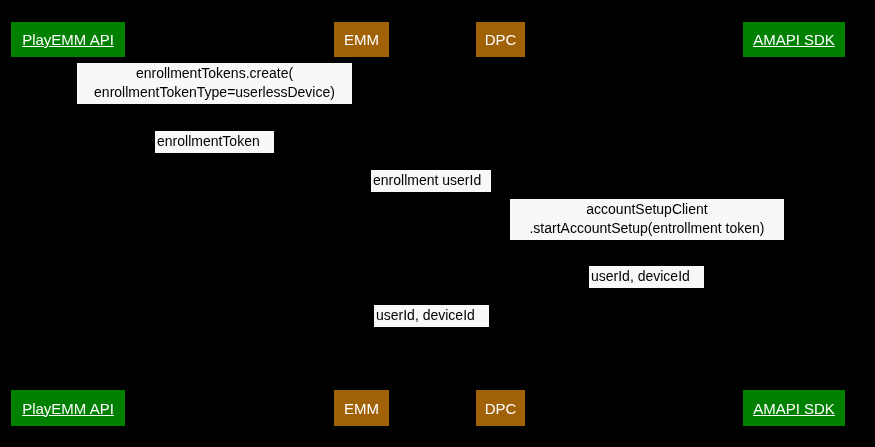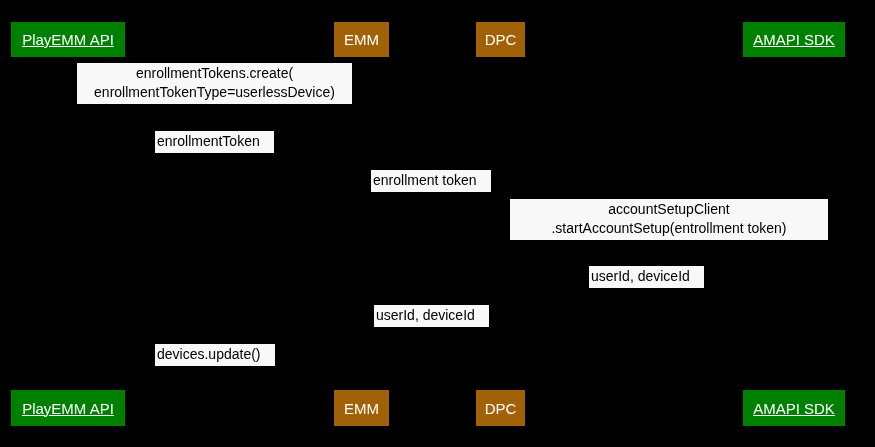--- a/index.html
+++ b/index.html
@@ -69,30 +69,29 @@
   </div>
   <div class="participant green" style="left:743px; top:22px; width:102px; height:35px;">
     <span>AMAPI SDK</span>
   </div>
 
   <div class="msg-label left" style="left:155px; top:131px; width:119px; height:22px;">enrollmentToken</div>
 
   <div class="msg-label" style="left:77px; top:63px; width:275px; height:41px;">enrollmentTokens.create(
 enrollmentTokenType=userlessDevice)</div>
 
-  <div class="msg-label left" style="left:371px; top:170px; width:120px; height:22px;">enrollment token</div>
+  <div class="msg-label left" style="left:371px; top:170px; width:120px; height:22px;">enrollment userId</div>
 
-  <div class="msg-label" style="left:510px; top:199px; width:318px; height:41px;">accountSetupClient
+  <div class="msg-label" style="left:510px; top:199px; width:274px; height:41px;">accountSetupClient
 .startAccountSetup(entrollment token)</div>
 
   <div class="msg-label left" style="left:589px; top:266px; width:115px; height:22px;">userId, deviceId</div>
 
   <div class="msg-label left" style="left:374px; top:305px; width:115px; height:22px;">userId, deviceId</div>
 
-  <div class="msg-label left" style="left:155px; top:344px; width:120px; height:22px;">devices.update()</div>
 
   <div class="participant green" style="left:11px; top:390px; width:114px; height:36px;">
     <span>PlayEMM API</span>
   </div>
   <div class="participant blue" style="left:334px; top:390px; width:55px; height:36px;">
     <span>EMM</span>
   </div>
   <div class="participant blue" style="left:476px; top:390px; width:49px; height:36px;">
     <span>DPC</span>
   </div>

